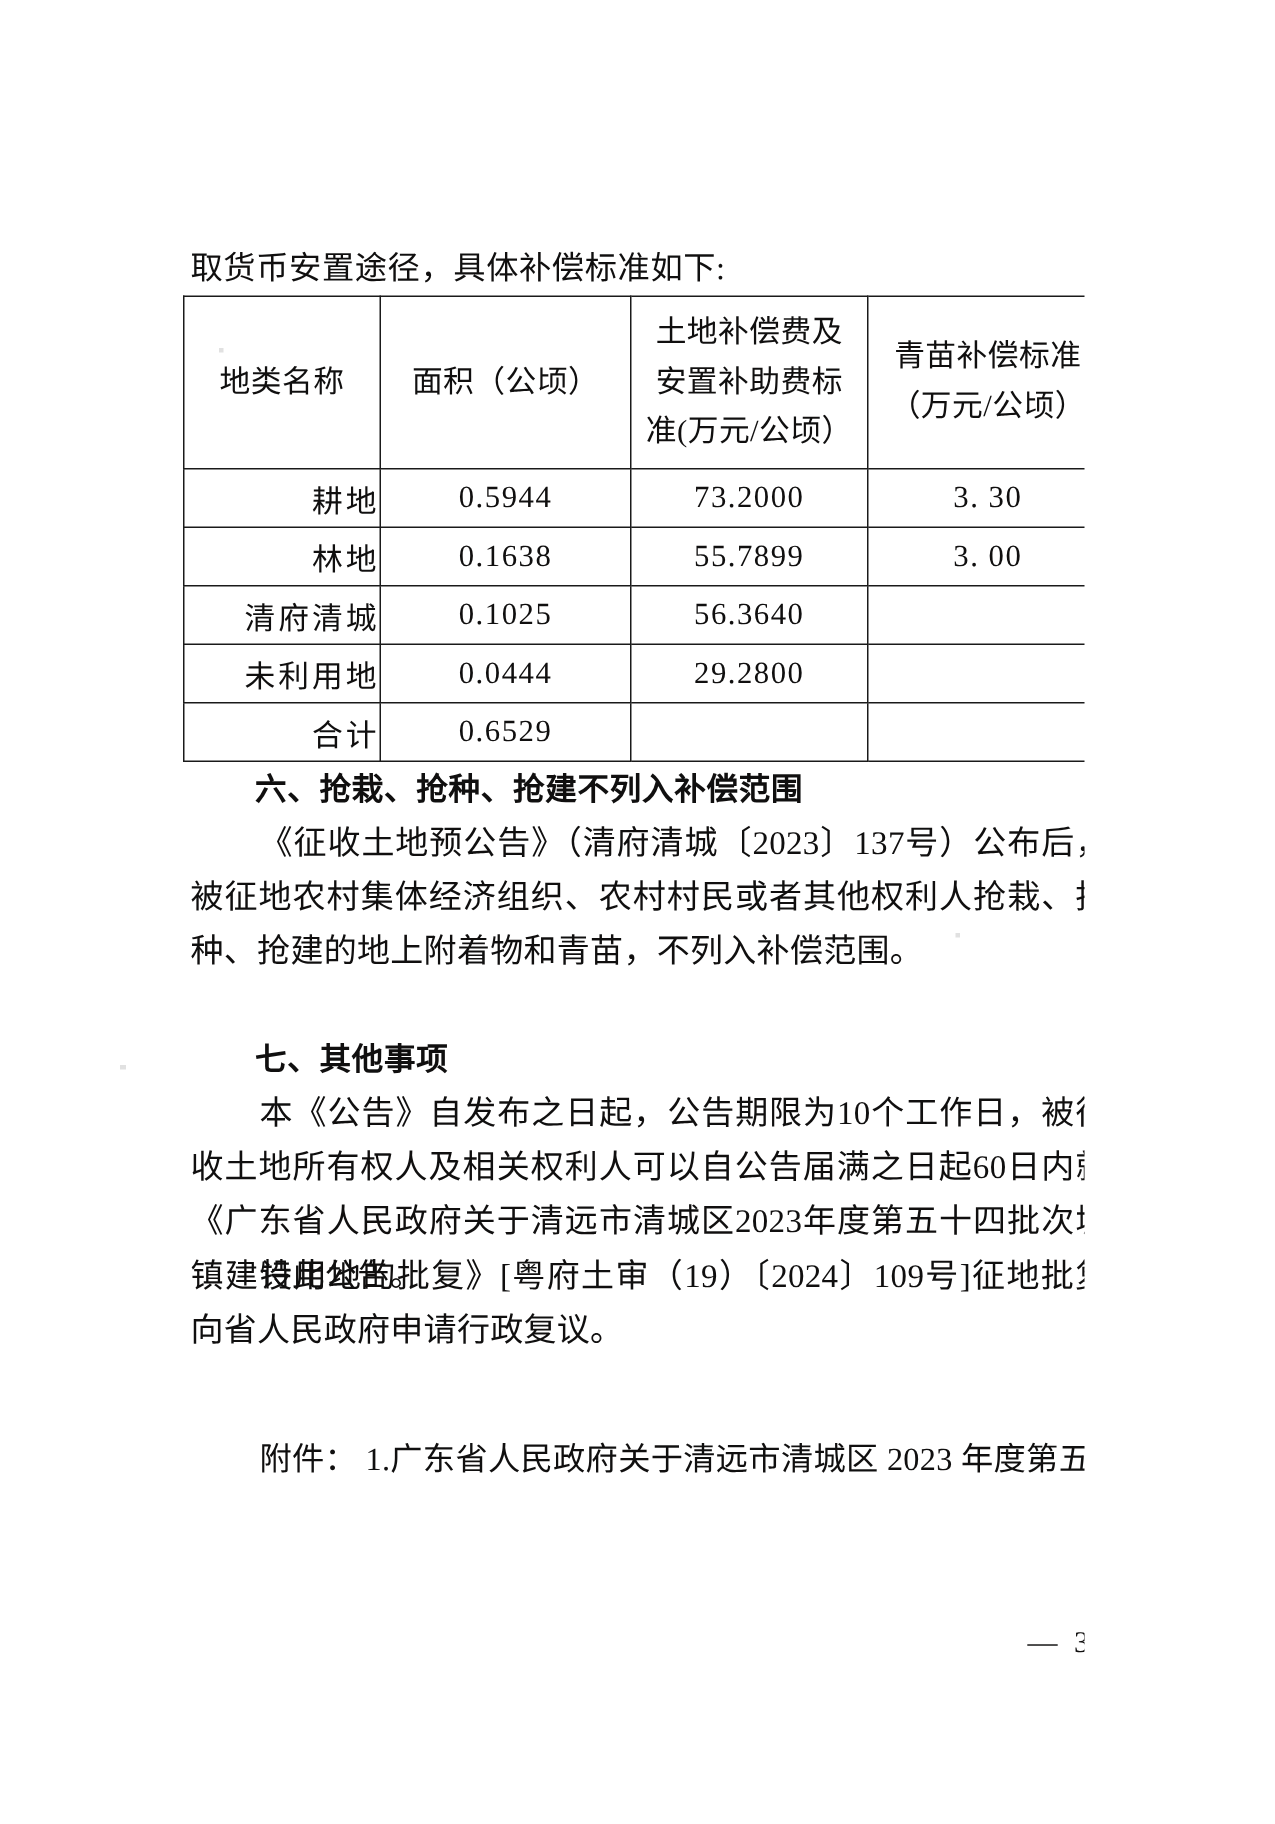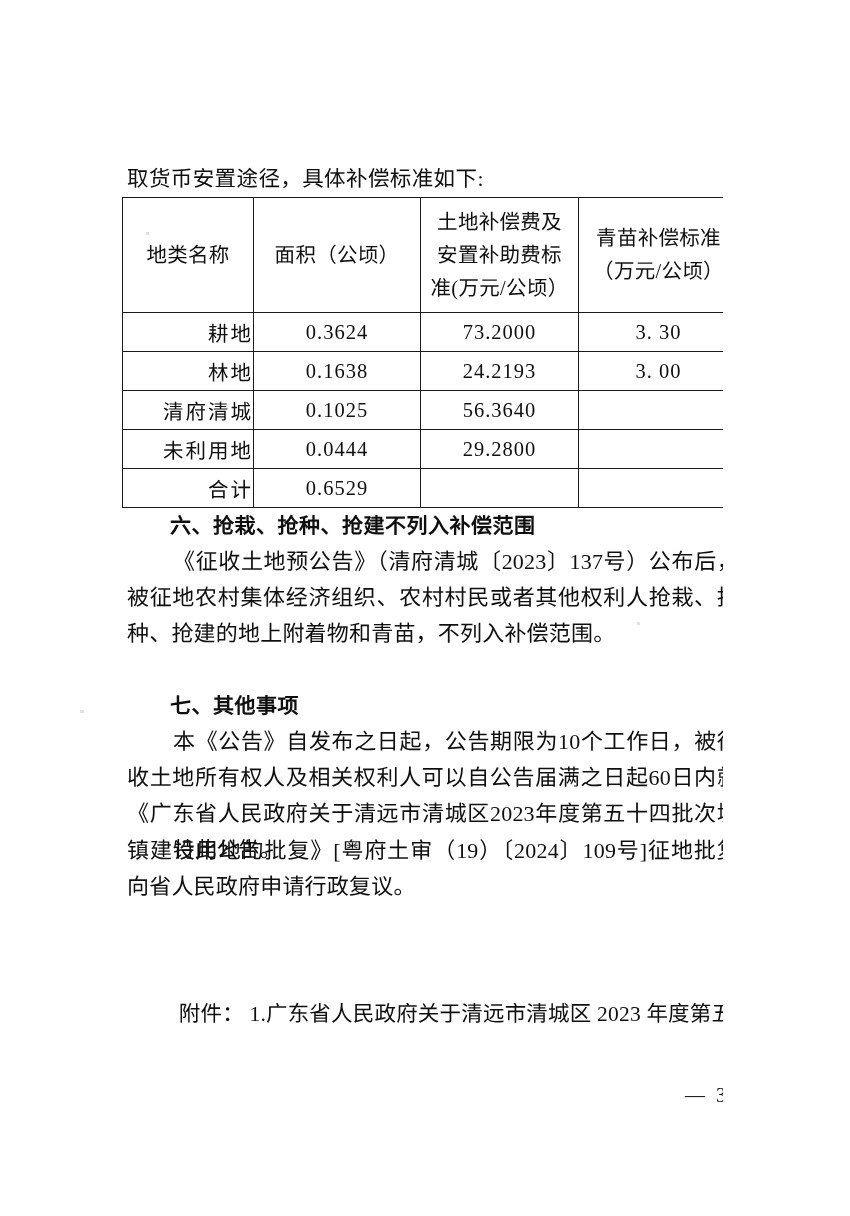--- a/index.html
+++ b/index.html
@@ -154,28 +154,28 @@
         </td>
         <td class="hcell-lines">
           <span>青苗补偿标准</span>
           <span>（万元/公顷）</span>
         </td>
       </tr>
     </thead>
     <tbody>
       <tr>
         <td class="name">耕地</td>
-        <td>0.3624</td>
+        <td>0.5944</td>
         <td>73.2000</td>
         <td>3. 30</td>
       </tr>
       <tr>
         <td class="name">林地</td>
         <td>0.1638</td>
-        <td>24.2193</td>
+        <td>55.7899</td>
         <td>3. 00</td>
       </tr>
       <tr>
         <td class="name">清府清城</td>
         <td>0.1025</td>
         <td>56.3640</td>
         <td></td>
       </tr>
       <tr>
         <td class="name">未利用地</td>
@@ -197,21 +197,21 @@
     <div class="sec-para">《征收土地预公告》（清府清城〔2023〕137号）公布后，被征地农村集体经济组织、农村村民或者其他权利人抢栽、抢种、抢建的地上附着物和青苗，不列入补偿范围。</div>
   </div>
 
   <div class="section" style="top:688px;">
     <div class="sec-heading">七、其他事项</div>
     <div class="sec-para">本《公告》自发布之日起，公告期限为10个工作日，被征收土地所有权人及相关权利人可以自公告届满之日起60日内就《广东省人民政府关于清远市清城区2023年度第五十四批次城镇建设用地的批复》[粤府土审（19）〔2024〕109号]征地批复向省人民政府申请行政复议。</div>
   </div>
 
   <div class="plain-para" style="top:832px;">特此公告。</div>
 
-  <div class="attach-line" style="top:996px;text-align:center;">附件： 1.广东省人民政府关于清远市清城区 2023 年度第五</div>
+  <div class="attach-line" style="top:955px;">附件： 1.广东省人民政府关于清远市清城区 2023 年度第五</div>
 
   <div class="page-number">— 3 —</div>
 
   <div class="speck" style="left:146px; top:232px; width:3px; height:3px;"></div>
   <div class="speck" style="left:80px; top:710px; width:4px; height:3px;"></div>
   <div class="speck" style="left:637px; top:622px; width:3px; height:3px;"></div>
 
 </div>
 
 </body></html>

